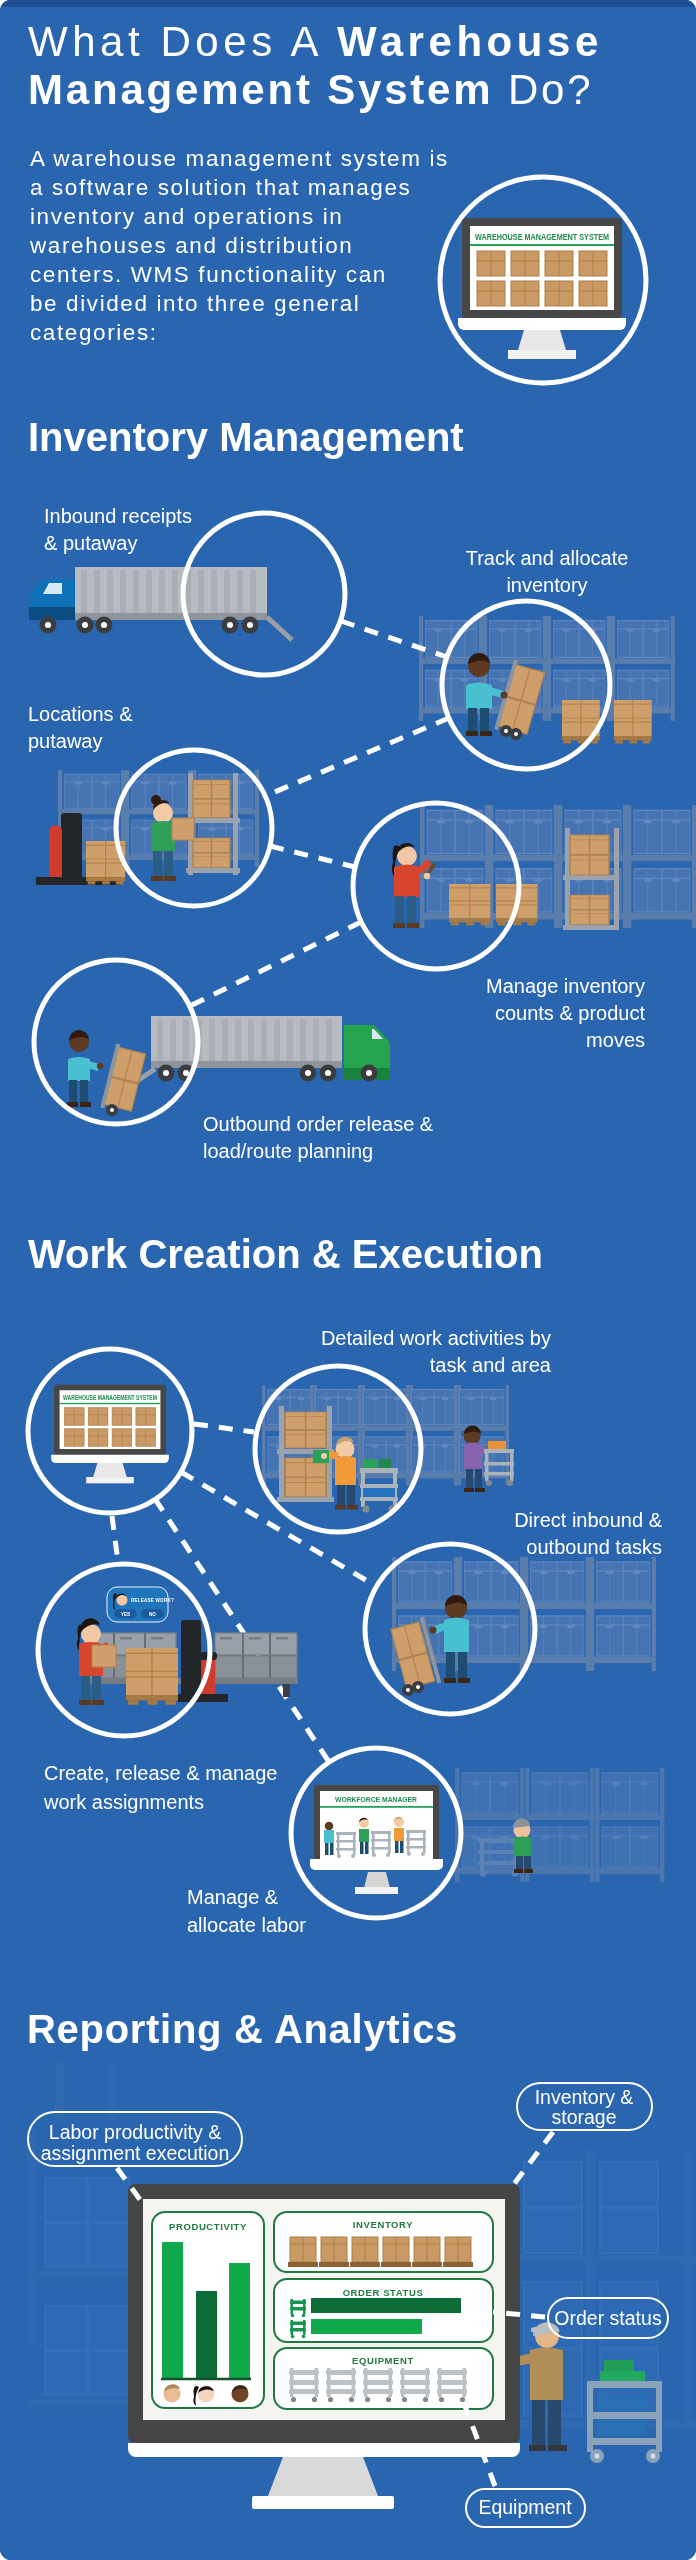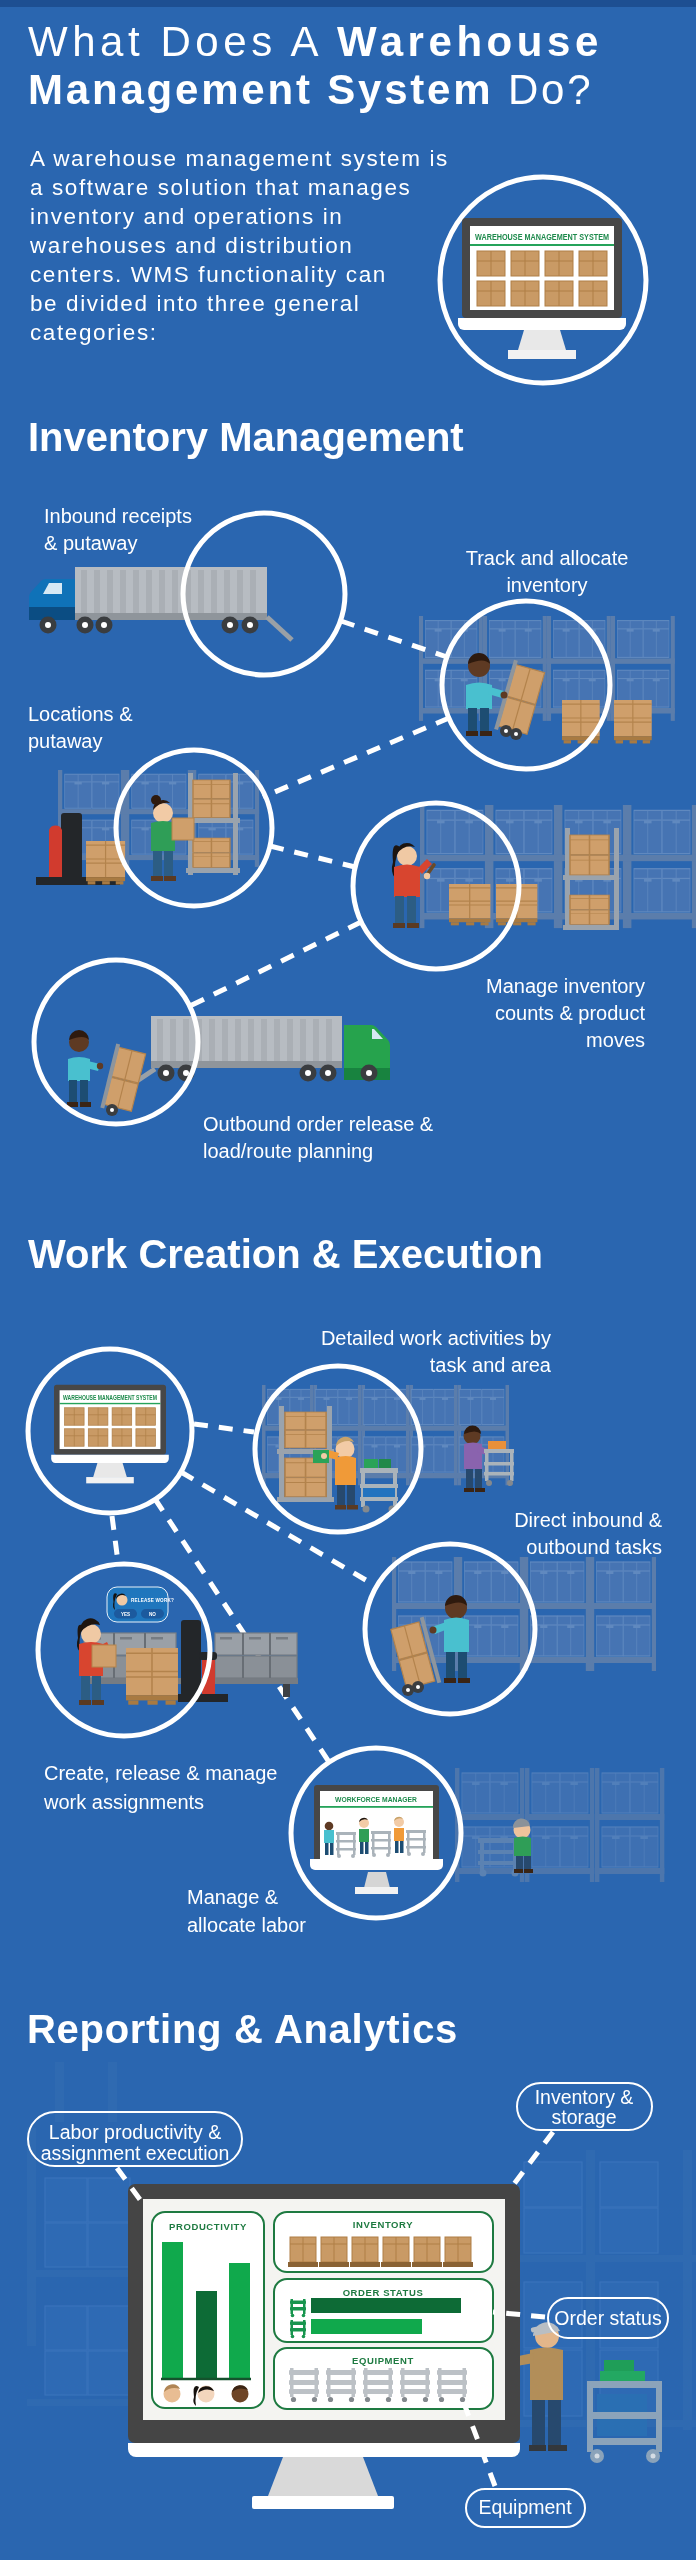--- a/index.html
+++ b/index.html
@@ -1,15 +1,15 @@
 <!DOCTYPE html>
 <html><head><meta charset="utf-8">
 <style>
 html,body{margin:0;padding:0;}
-#page{position:relative;width:696px;height:2560px;background:#2a66b0;overflow:hidden;}
+#page{position:relative;width:696px;height:2560px;background:#2a66b0;overflow:hidden;border-radius:11px;}
 svg{display:block;}
 text{font-family:"Liberation Sans",sans-serif;}
 .co{fill:none;stroke:#fff;stroke-width:5;}
 .dl{fill:none;stroke:#fff;stroke-width:5;stroke-dasharray:14 11;}
 .wt{fill:#fff;}
 .lbl{font-size:20px;fill:#fff;}
 .h2{font-size:40px;font-weight:bold;fill:#fff;}
 </style></head>
 <body>
 <div id="page">

